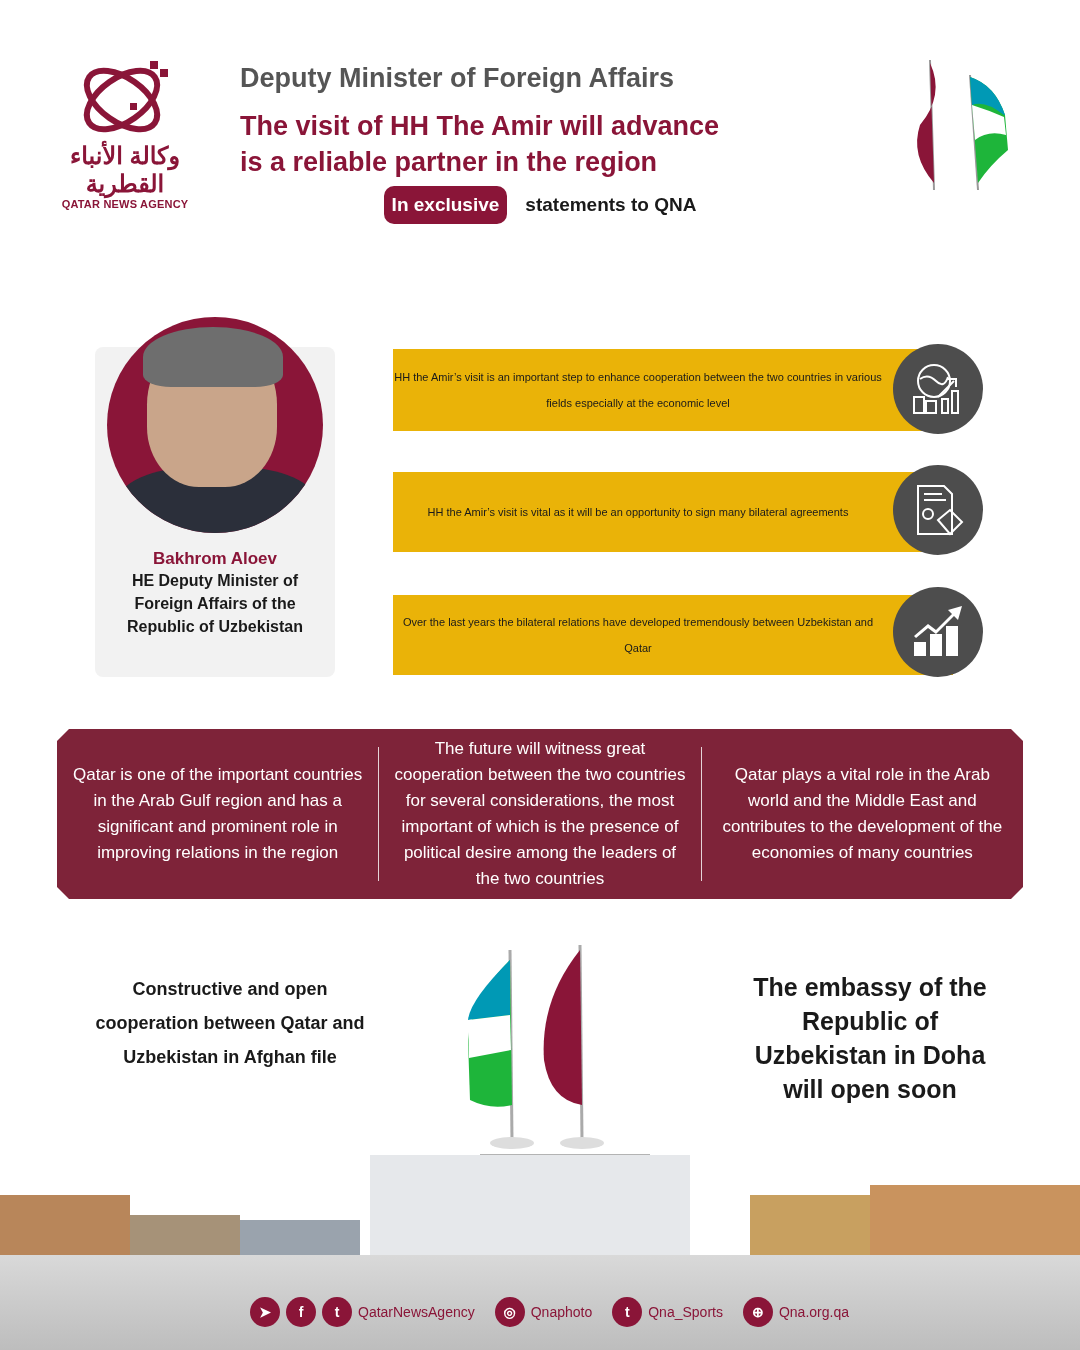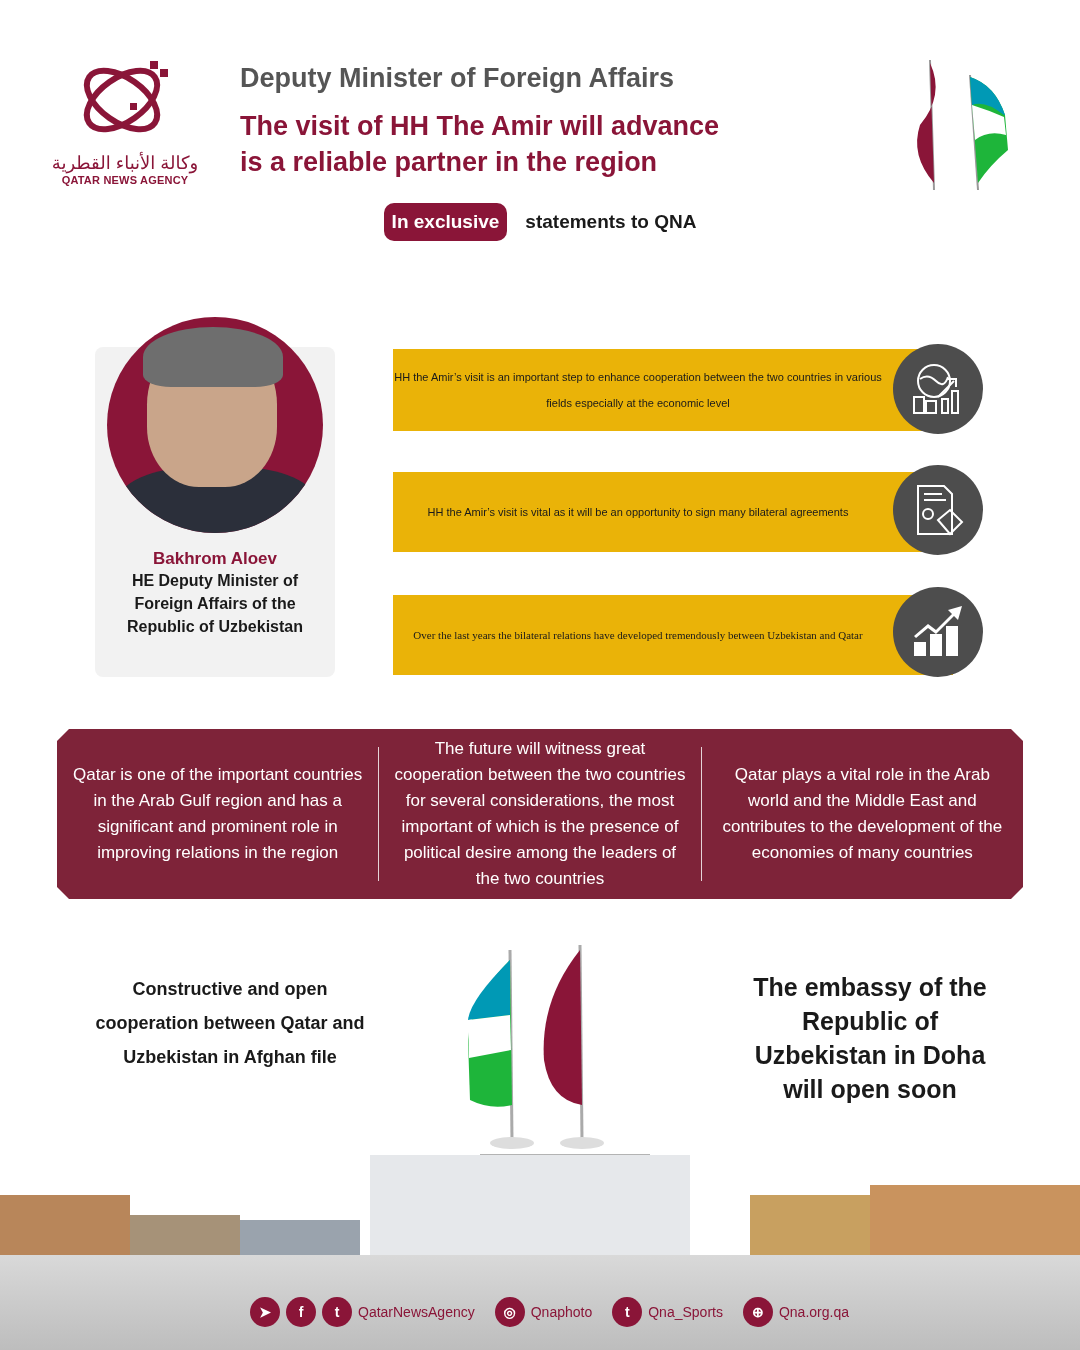--- a/index.html
+++ b/index.html
@@ -1,24 +1,24 @@
 <!DOCTYPE html>
 <html><head>
 <meta charset="utf-8">
 <style>
   * { box-sizing: border-box; margin: 0; padding: 0; }
   body { width: 1080px; height: 1350px; background: #ffffff; font-family: "Liberation Sans", sans-serif; position: relative; overflow: hidden; color: #1a1a1a; }
   .logo { position: absolute; left: 50px; top: 55px; width: 150px; text-align: center; }
   .logo svg { display: block; margin: 0 auto; }
-  .logo .ar { color: #8a1538; font-size: 18px; font-weight: normal; margin-top: 12px; }
+  .logo .ar { color: #8a1538; font-size: 24px; font-weight: bold; margin-top: 2px; }
   .logo .en { color: #8a1538; font-size: 11px; font-weight: bold; letter-spacing: .2px; }
   .head { position: absolute; left: 240px; top: 60px; width: 600px; text-align: left; }
   .head .sub { color: #555; font-size: 27px; font-weight: bold; line-height: 36px; }
   .head .main { color: #8a1538; font-size: 27px; font-weight: bold; line-height: 36px; margin-top: 12px; }
-  .tag { margin-top: 23px; font-size: 19px; font-weight: bold; display: flex; justify-content: center; align-items: center; gap: 18px; }
+  .tag { margin-top: 6px; font-size: 19px; font-weight: bold; display: flex; justify-content: center; align-items: center; gap: 18px; }
   .tag .pill { background: #8a1538; color: #fff; padding: 8px 8px; border-radius: 10px; }
   .flags-top { position: absolute; left: 900px; top: 55px; width: 120px; height: 140px; }
   .profile { position: absolute; left: 95px; top: 347px; width: 240px; height: 330px; background: #f2f2f2; border-radius: 8px; text-align: center; }
   .photo { width: 216px; height: 216px; border-radius: 50%; background: #8a1538; margin: 0 auto; position: relative; top: -30px; overflow: hidden; }
   .photo .face { position: absolute; left: 40px; top: 20px; width: 130px; height: 150px; background: #c9a58a; border-radius: 45% 45% 40% 40%; }
   .photo .hair { position: absolute; left: 36px; top: 10px; width: 140px; height: 60px; background: #6e6e6e; border-radius: 50% 50% 20% 20%; }
   .photo .suit { position: absolute; left: 10px; top: 150px; width: 200px; height: 90px; background: #2b2f3a; border-radius: 40% 40% 0 0; }
   .profile .name { color: #8a1538; font-weight: bold; font-size: 17px; margin-top: -14px; }
   .profile .title { font-weight: bold; font-size: 16px; line-height: 23px; }
   .stmt { position: absolute; left: 393px; width: 560px; background: #eab308; display: flex; align-items: center; justify-content: center; text-align: center; font-size: 11px; line-height: 26px; padding-right: 70px; }
@@ -102,21 +102,21 @@
 <div class="stmt-icon" style="top:465px;">
   <svg width="60" height="60" viewBox="0 0 60 60" fill="none" stroke="#fff" stroke-width="2">
       <path d="M10 6 H36 L44 14 V54 H10Z"></path>
       <line x1="16" y1="14" x2="34" y2="14"></line>
       <line x1="16" y1="20" x2="38" y2="20"></line>
       <circle cx="20" cy="34" r="5"></circle>
       <path d="M30 40 L42 30 L54 42 L42 54Z"></path>
     </svg>
 </div>
 
-<div class="stmt" style="top:595px;height:80px;font-family:Liberation Serif, serif;">Over the last years the bilateral relations have developed tremendously between Uzbekistan and Qatar</div>
+<div class="stmt" style="top:595px;height:80px;">Over the last years the bilateral relations have developed tremendously between Uzbekistan and Qatar</div>
 <div class="stmt-icon" style="top:587px;">
   <svg width="60" height="60" viewBox="0 0 60 60" fill="#fff">
       <rect x="6" y="40" width="12" height="14"></rect>
       <rect x="22" y="32" width="12" height="22"></rect>
       <rect x="38" y="24" width="12" height="30"></rect>
       <path d="M6 34 L20 22 L28 28 L44 12 L40 8 L54 4 L50 18 L46 14 L28 32 L20 26 L8 36Z"></path>
     </svg>
 </div>
 
 <div class="band">

